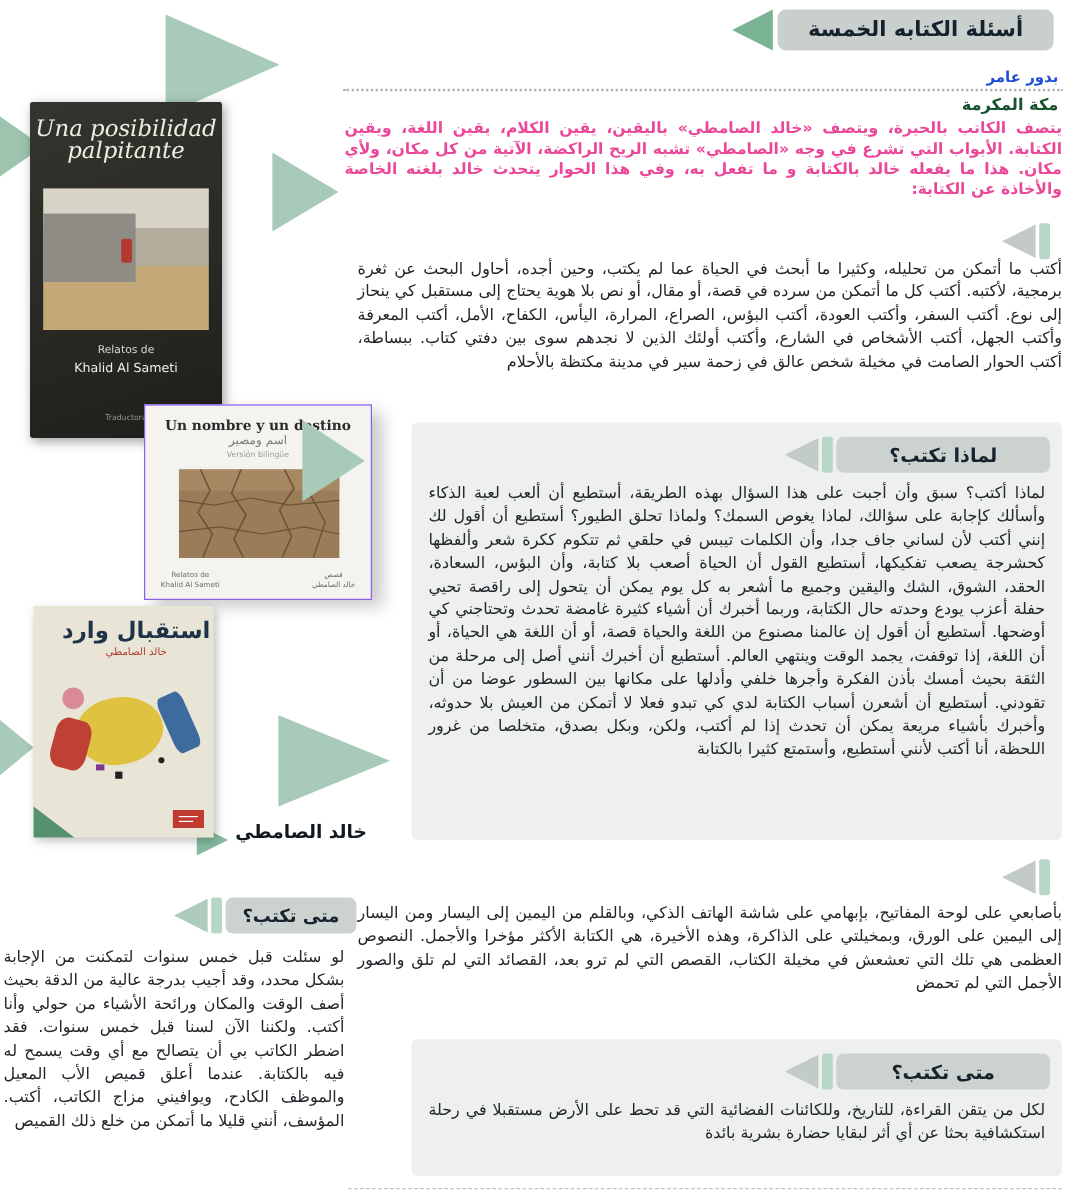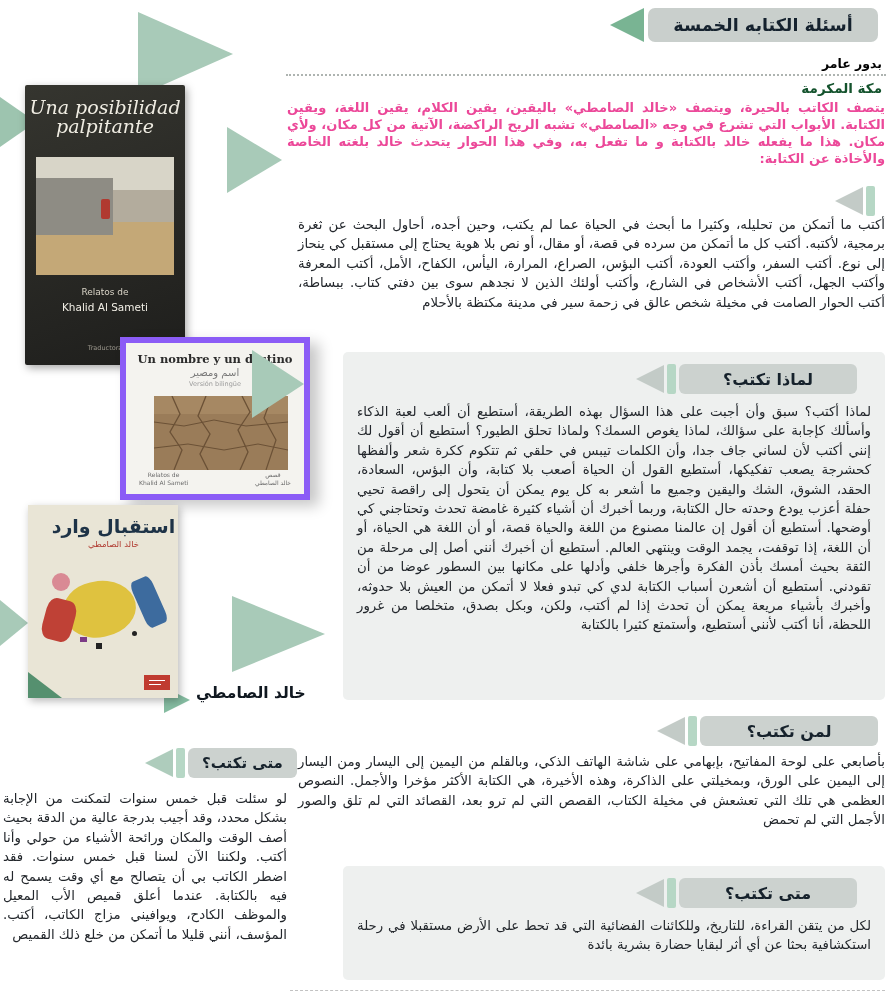--- a/index.html
+++ b/index.html
@@ -11,59 +11,59 @@
   #tri-2{left:0;top:97px;border-top:25px solid transparent;border-bottom:25px solid transparent;border-left:36px solid #9dc4af;}
   #tri-3{left:227px;top:127px;border-top:33px solid transparent;border-bottom:33px solid transparent;border-left:55px solid #a8cab8;}
   #tri-4{left:252px;top:350px;border-top:34px solid transparent;border-bottom:34px solid transparent;border-left:52px solid #a8cab8;z-index:3;}
   #tri-5{left:232px;top:596px;border-top:38px solid transparent;border-bottom:38px solid transparent;border-left:93px solid #a8cab8;}
   #tri-6{left:0;top:600px;border-top:23px solid transparent;border-bottom:23px solid transparent;border-left:28px solid #a8cab8;}
   
   #title-banner{position:absolute;top:8px;right:12px;display:flex;align-items:center;gap:4px;}
   #title-arrow{width:0;height:0;border-top:17px solid transparent;border-bottom:17px solid transparent;border-right:34px solid #79b493;}
   #title-box{height:34px;background:#c9cfcc;border-radius:7px;display:flex;align-items:center;justify-content:center;
              direction:rtl;font-weight:bold;font-size:17.5px;color:#15222e;min-width:230px;padding:0 16px;box-sizing:border-box;}
-  #byline{position:absolute;right:8px;top:56px;direction:rtl;font-weight:bold;font-size:12.5px;color:#000000;}
+  #byline{position:absolute;right:8px;top:56px;direction:rtl;font-weight:bold;font-size:12.5px;color:#1d4ed8;}
   #divider-top{position:absolute;left:286px;right:4px;top:74px;border-top:2px dotted #aeb4b1;}
   #dateline{position:absolute;right:8px;top:80px;direction:rtl;font-weight:bold;font-size:13.5px;color:#14532d;}
   .rtl-just{direction:rtl;text-align:justify;color:#23272c;font-size:13.3px;line-height:19.4px;}
   #intro{position:absolute;left:287px;width:598px;top:99px;font-weight:bold;font-size:13px;line-height:17px;color:#ec4899;}
   
   .qheader{position:absolute;display:flex;align-items:center;z-index:4;}
   .qarrow{width:0;height:0;border-top:14px solid transparent;border-bottom:14px solid transparent;border-right:28px solid #c3cbc7;margin-right:3px;}
   .qarrow.green{border-right-color:#aeccbc;}
   .qbar{width:9px;height:30px;background:#b6d7c5;border-radius:2px;margin-right:3px;}
   .qbox{height:30px;background:#ccd2cf;border-radius:6px;display:flex;align-items:center;justify-content:center;
         direction:rtl;font-weight:bold;font-size:16px;color:#16222c;min-width:178px;padding:0 14px;box-sizing:border-box;}
   .qbox.small{min-width:96px;font-size:15px;}
   #hdr-what{top:186px;right:12px;}
   #hdr-whom{top:716px;right:12px;}
   #hdr-when2{top:748px;left:145px;}
   .panel{position:absolute;left:343px;width:542px;background:#eef0ef;border-radius:5px;}
   #panel-why{top:352px;height:348px;}
   #panel-when{top:866px;height:114px;}
-  .panel .qheader{top:12px;right:28px;}
+  .panel .qheader{top:12px;right:10px;}
   .panel .body{position:absolute;left:14px;right:14px;top:50px;}
   #p-what{position:absolute;left:298px;width:587px;top:215px;}
   #p-whom{position:absolute;left:298px;width:587px;top:752px;}
   #divider-bottom{position:absolute;left:290px;right:5px;top:990px;border-top:1px dashed #c2c2c2;}
   
   #author-arrow{position:absolute;left:164px;top:687px;width:0;height:0;border-top:13px solid transparent;border-bottom:13px solid transparent;border-left:26px solid #85bca1;}
   #author-label{position:absolute;left:196px;top:684px;direction:rtl;font-weight:bold;font-size:15.5px;color:#101820;white-space:nowrap;}
   #p-when2{position:absolute;left:3px;width:284px;top:789px;}
   
   .book{position:absolute;z-index:2;box-sizing:border-box;}
   #book1{left:25px;top:85px;width:160px;height:280px;background:linear-gradient(160deg,#35352f,#1e1e1c);border-radius:2px;box-shadow:2px 3px 9px rgba(0,0,0,.35);}
   .b1-title{color:#efece2;font-family:"DejaVu Serif",serif;font-style:italic;text-align:center;font-size:19px;line-height:19px;padding-top:13px;}
   .b1-photo{position:absolute;left:11px;right:11px;top:72px;height:118px;background:linear-gradient(#d8d5c8 0 28%,#b3ac9d 28% 55%,#c4a877 55% 100%);overflow:hidden;}
   .b1-wall{position:absolute;left:0;top:18%;width:56%;height:48%;background:#8e8c84;}
   .b1-figure{position:absolute;left:47%;top:36%;width:9px;height:20px;background:#b03a30;border-radius:2px;}
   .b1-sub{position:absolute;left:0;right:0;top:202px;text-align:center;color:#d9d4c7;font-size:9px;}
   .b1-auth{position:absolute;left:0;right:0;top:216px;text-align:center;color:#f2efe6;font-size:10.5px;}
   .b1-foot{position:absolute;left:0;right:0;bottom:13px;text-align:center;color:#9a968c;font-size:6.5px;}
-  #book2{left:120px;top:337px;width:190px;height:163px;background:#f4f3ef;border:6px solid #8b5cf6;box-shadow:9px 6px 13px rgba(0,0,0,.22);}
+  #book2{left:120px;top:337px;width:190px;height:163px;background:#f4f3ef;border:1px solid #8b5cf6;box-shadow:9px 6px 13px rgba(0,0,0,.22);}
   .b2-title{font-family:"DejaVu Serif",serif;font-weight:bold;text-align:center;font-size:11.5px;color:#2b2b2b;padding-top:9px;}
   .b2-ar{text-align:center;font-size:10px;color:#7a7a7a;direction:rtl;margin-top:1px;}
   .b2-note{text-align:center;font-size:6.5px;color:#9b9b9b;margin-top:2px;}
   .b2-photo{position:absolute;left:28px;top:53px;width:134px;height:74px;}
   .b2-credit-l{position:absolute;left:13px;bottom:7px;font-size:6px;color:#6b6b6b;text-align:center;line-height:8px;}
   .b2-credit-r{position:absolute;right:13px;bottom:7px;font-size:6px;color:#6b6b6b;text-align:center;direction:rtl;line-height:8px;}
   #book3{left:28px;top:505px;width:150px;height:193px;background:#e9e5d6;box-shadow:2px 3px 8px rgba(0,0,0,.28);padding-left:21px;}
   .b3-title{direction:rtl;text-align:center;font-weight:bold;font-size:19px;color:#1e3347;padding-top:10px;}
   .b3-auth{direction:rtl;text-align:center;font-size:8.5px;color:#b03a30;margin-top:2px;}
   .b3-art{position:absolute;left:8px;right:8px;top:62px;height:102px;overflow:hidden;}
@@ -111,21 +111,20 @@
       <div class="qarrow"></div>
       <div class="qbar"></div>
       <div class="qbox">لماذا تكتب؟</div>
     </div>
     <div class="body rtl-just">لماذا أكتب؟ سبق وأن أجبت على هذا السؤال بهذه الطريقة، أستطيع أن ألعب لعبة الذكاء وأسألك كإجابة على سؤالك، لماذا يغوص السمك؟ ولماذا تحلق الطيور؟ أستطيع أن أقول لك إنني أكتب لأن لساني جاف جدا، وأن الكلمات تيبس في حلقي ثم تتكوم ككرة شعر وألفظها كحشرجة يصعب تفكيكها، أستطيع القول أن الحياة أصعب بلا كتابة، وأن البؤس، السعادة، الحقد، الشوق، الشك واليقين وجميع ما أشعر به كل يوم يمكن أن يتحول إلى راقصة تحيي حفلة أعزب يودع وحدته حال الكتابة، وربما أخبرك أن أشياء كثيرة غامضة تحدث وتحتاجني كي أوضحها. أستطيع أن أقول إن عالمنا مصنوع من اللغة والحياة قصة، أو أن اللغة هي الحياة، أو أن اللغة، إذا توقفت، يجمد الوقت وينتهي العالم. أستطيع أن أخبرك أنني أصل إلى مرحلة من الثقة بحيث أمسك بأذن الفكرة وأجرها خلفي وأدلها على مكانها بين السطور عوضا من أن تقودني. أستطيع أن أشعرن أسباب الكتابة لدي كي تبدو فعلا لا أتمكن من العيش بلا حدوثه، وأخبرك بأشياء مريعة يمكن أن تحدث إذا لم أكتب، ولكن، وبكل بصدق، متخلصا من غرور اللحظة، أنا أكتب لأنني أستطيع، وأستمتع كثيرا بالكتابة</div>
   </div>
 
   <div class="qheader" id="hdr-whom">
     <div class="qarrow"></div>
     <div class="qbar"></div>
-    <div class="qbox">لمن تكتب؟</div>
   </div>
   <div id="p-whom" class="rtl-just">بأصابعي على لوحة المفاتيح، بإبهامي على شاشة الهاتف الذكي، وبالقلم من اليمين إلى اليسار ومن اليسار إلى اليمين على الورق، وبمخيلتي على الذاكرة، وهذه الأخيرة، هي الكتابة الأكثر مؤخرا والأجمل. النصوص العظمى هي تلك التي تعشعش في مخيلة الكتاب، القصص التي لم ترو بعد، القصائد التي لم تلق والصور الأجمل التي لم تحمض</div>
 
   <div class="panel" id="panel-when">
     <div class="qheader">
       <div class="qarrow"></div>
       <div class="qbar"></div>
       <div class="qbox">متى تكتب؟</div>
     </div>
     <div class="body rtl-just">لكل من يتقن القراءة، للتاريخ، وللكائنات الفضائية التي قد تحط على الأرض مستقبلا في رحلة استكشافية بحثا عن أي أثر لبقايا حضارة بشرية بائدة</div>

